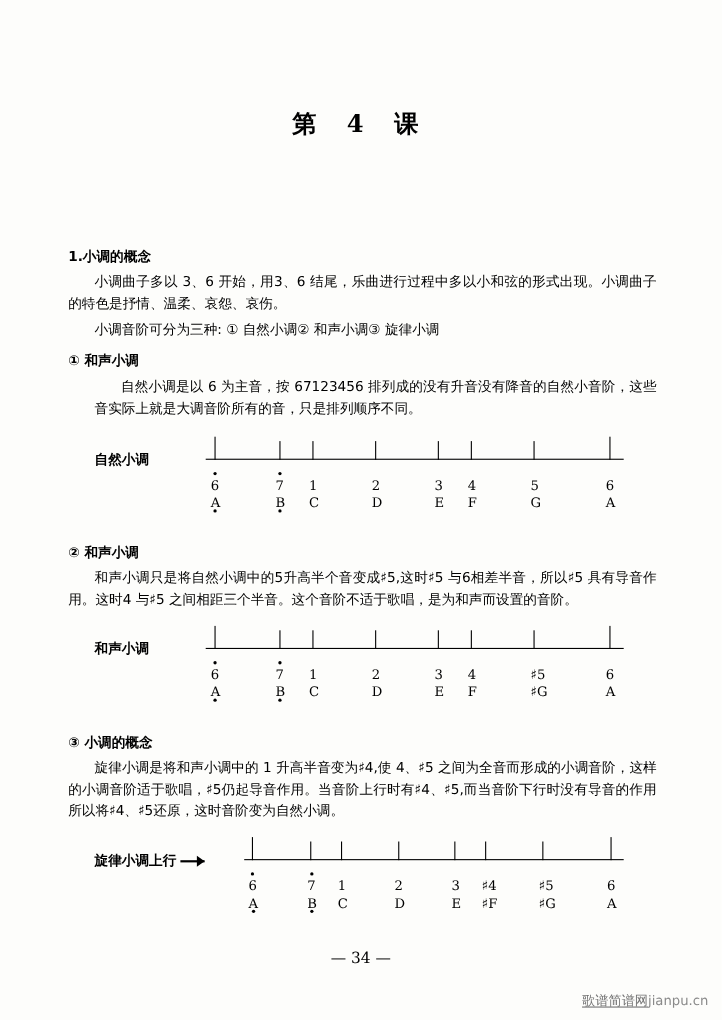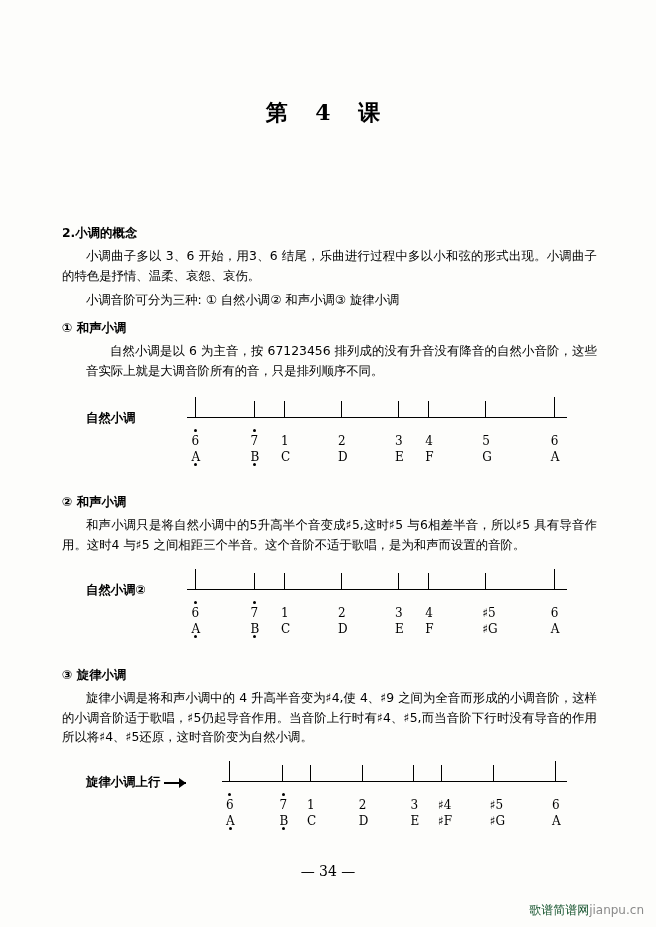--- a/index.html
+++ b/index.html
@@ -65,20 +65,21 @@
     width: 535px;
     height: 86px;
   }
   .scale-name {
     position: absolute;
     left: 24px;
     top: 18px;
     font-size: 12.4px;
     font-weight: bold;
     white-space: nowrap;
+    font-family: Liberation Serif, serif;
   }
   .scale-name.arrowed::after {
     content: "";
     position: absolute;
     right: -26px;
     top: 8px;
     width: 22px;
     height: 0;
     border-top: 2px solid #000;
   }
@@ -149,30 +150,30 @@
     font-size: 14px;
     font-family: "DejaVu Serif", "Liberation Serif", serif;
   }
   .watermark {
     position: absolute;
     right: 12px;
     bottom: 8px;
     font-size: 12px;
     color: #8a8a8a;
   }
-  .wm-red { color: #14532d; }
+  .wm-red { color: #737373; text-decoration: underline; }
 </style>
 </head>
 <body>
 
 <div class="page">
 
   <div class="lesson-title">第  4  课</div>
 
-  <div class="sec-label" style="top:225px;">2.小调的概念</div>
+  <div class="sec-label" style="top:225px;">1.小调的概念</div>
   <div class="body-text indent1" style="top:246px;">小调曲子多以 3、6 开始，用3、6 结尾，乐曲进行过程中多以小和弦的形式出现。小调曲子的特色是抒情、温柔、哀怨、哀伤。</div>
   <div class="body-text indent1" style="top:290px;">小调音阶可分为三种: ① 自然小调② 和声小调③ 旋律小调</div>
 
   <div class="sec-label" style="top:320px;">① 和声小调</div>
   <div class="body-text indent2" style="top:341px; left:86px; width:511px;">自然小调是以 6 为主音，按 67123456 排列成的没有升音没有降音的自然小音阶，这些音实际上就是大调音阶所有的音，只是排列顺序不同。</div>
 
   <div class="scale-block" id="scale-0" style="top:392px;">
     <div class="scale-name">自然小调</div>
     <div class="ruler">
         <div class="tick tall" style="left: 7.6px;"></div>
@@ -203,21 +204,21 @@
         <div class="lt" style="left: 238.3px;">F</div>
         <div class="lt" style="left: 295.3px;">G</div>
         <div class="lt" style="left: 363.7px;">A</div>
       </div>
   </div>
 
   <div class="sec-label" style="top:494px;">② 和声小调</div>
   <div class="body-text indent2" style="top:515px;">和声小调只是将自然小调中的5升高半个音变成♯5,这时♯5 与6相差半音，所以♯5 具有导音作用。这时4 与♯5 之间相距三个半音。这个音阶不适于歌唱，是为和声而设置的音阶。</div>
 
   <div class="scale-block" id="scale-1" style="top:564px;">
-    <div class="scale-name">自然小调②</div>
+    <div class="scale-name">和声小调</div>
     <div class="ruler">
         <div class="tick tall" style="left: 7.6px;"></div>
         <div class="tick" style="left: 66.5px;"></div>
         <div class="tick" style="left: 96.9px;"></div>
         <div class="tick" style="left: 153.9px;"></div>
         <div class="tick" style="left: 210.9px;"></div>
         <div class="tick" style="left: 241.3px;"></div>
         <div class="tick" style="left: 298.3px;"></div>
         <div class="tick tall" style="left: 366.7px;"></div>
       </div>
@@ -236,22 +237,22 @@
         <div class="lt" style="left: 63.5px;">B<span class="udot"></span></div>
         <div class="lt" style="left: 93.9px;">C</div>
         <div class="lt" style="left: 150.9px;">D</div>
         <div class="lt" style="left: 207.9px;">E</div>
         <div class="lt" style="left: 238.3px;">F</div>
         <div class="lt" style="left: 295.3px;">♯G</div>
         <div class="lt" style="left: 363.7px;">A</div>
       </div>
   </div>
 
-  <div class="sec-label" style="top:667px;">③ 旋律小调</div>
-  <div class="body-text indent2" style="top:688px;">旋律小调是将和声小调中的 4 升高半音变为♯4,使 4、♯9 之间为全音而形成的小调音阶，这样的小调音阶适于歌唱，♯5仍起导音作用。当音阶上行时有♯4、♯5,而当音阶下行时没有导音的作用所以将♯4、♯5还原，这时音阶变为自然小调。</div>
+  <div class="sec-label" style="top:667px;">③ 小调的概念</div>
+  <div class="body-text indent2" style="top:688px;">旋律小调是将和声小调中的 1 升高半音变为♯4,使 4、♯5 之间为全音而形成的小调音阶，这样的小调音阶适于歌唱，♯5仍起导音作用。当音阶上行时有♯4、♯5,而当音阶下行时没有导音的作用所以将♯4、♯5还原，这时音阶变为自然小调。</div>
 
   <div class="scale-block" id="scale-2" style="top:756px;text-align:center;">
     <div class="scale-name arrowed">旋律小调上行</div>
     <div class="ruler" style="left:160px; width:345px;">
         <div class="tick tall" style="left: 6.9px;"></div>
         <div class="tick" style="left: 60.375px;"></div>
         <div class="tick" style="left: 87.975px;"></div>
         <div class="tick" style="left: 139.725px;"></div>
         <div class="tick" style="left: 191.475px;"></div>
         <div class="tick" style="left: 219.075px;"></div>

